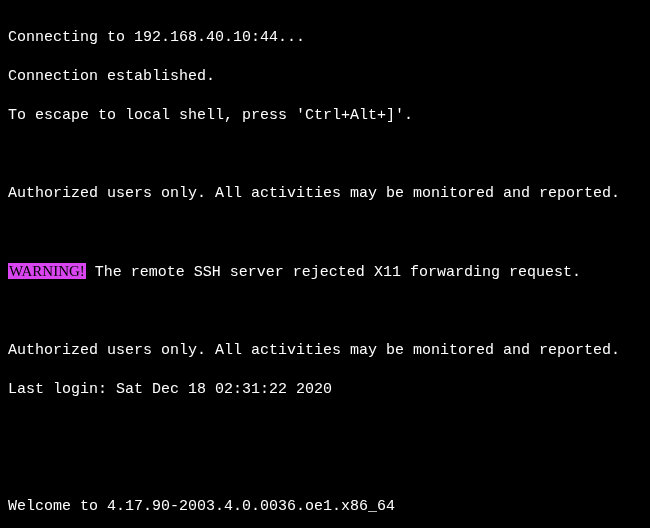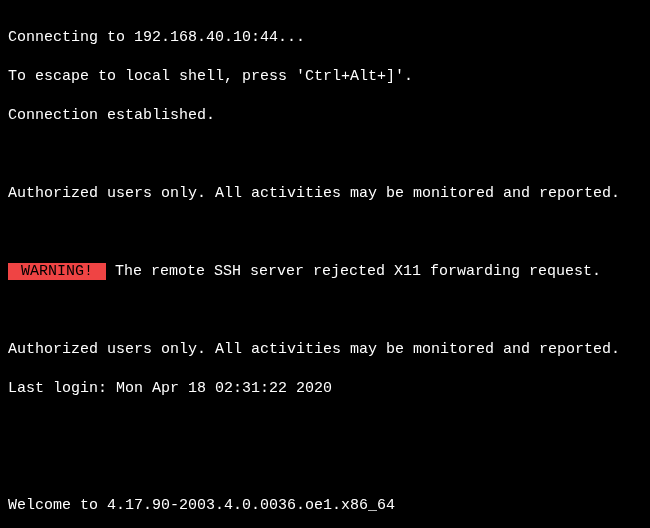--- a/index.html
+++ b/index.html
@@ -15,46 +15,47 @@
       line-height: 1.3;
       padding: 8px;
       width: 650px;
       height: 528px;
       overflow: hidden;
     }
     .terminal {
       white-space: pre;
     }
     .warning {
-      background: #ef4444;
+      background: #d946ef;
       color: #000;
-      padding: 0 13px;
+      padding: 0 1px;
+      font-family: Liberation Serif, serif;
     }
     .line {
       display: block;
     }
     .blank {
       display: block;
       height: 1.3em;
     }
   </style>
 </head>
 <body>
 
 <div class="terminal">
 <span class="line">Connecting to 192.168.40.10:44...</span>
+<span class="line">Connection established.</span>
 <span class="line">To escape to local shell, press 'Ctrl+Alt+]'.</span>
-<span class="line">Connection established.</span>
 <span class="blank"></span>
 <span class="line">Authorized users only. All activities may be monitored and reported.</span>
 <span class="blank"></span>
 <span class="line"><span class="warning">WARNING!</span><span> The remote SSH server rejected X11 forwarding request.</span></span>
 <span class="blank"></span>
 <span class="line">Authorized users only. All activities may be monitored and reported.</span>
-<span class="line">Last login: Mon Apr 18 02:31:22 2020</span>
+<span class="line">Last login: Sat Dec 18 02:31:22 2020</span>
 <span class="blank"></span>
 <span class="blank"></span>
 <span class="line">Welcome to 4.17.90-2003.4.0.0036.oe1.x86_64</span>
 
 
 
 
 
 
 

